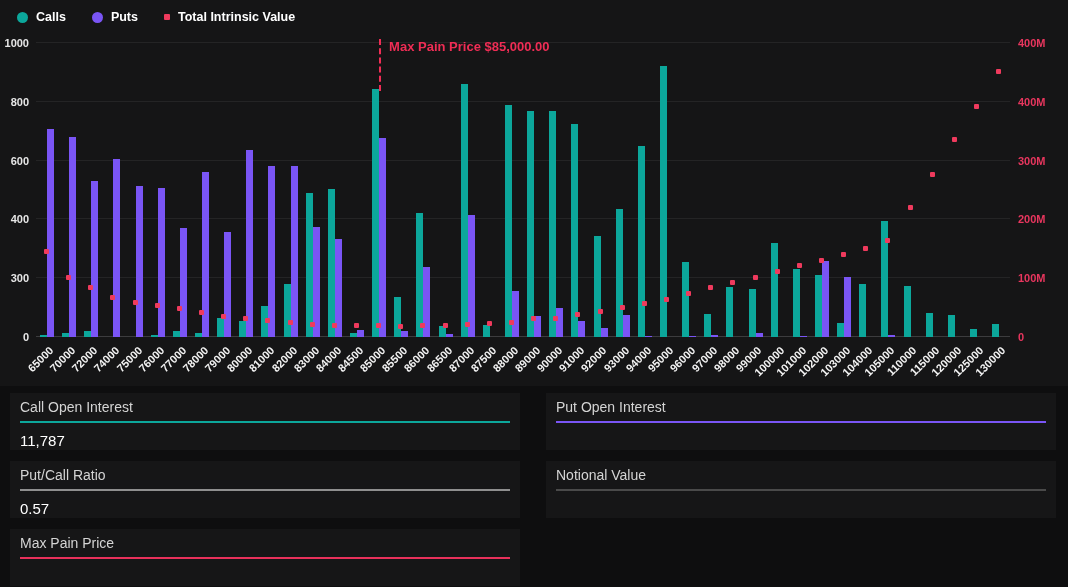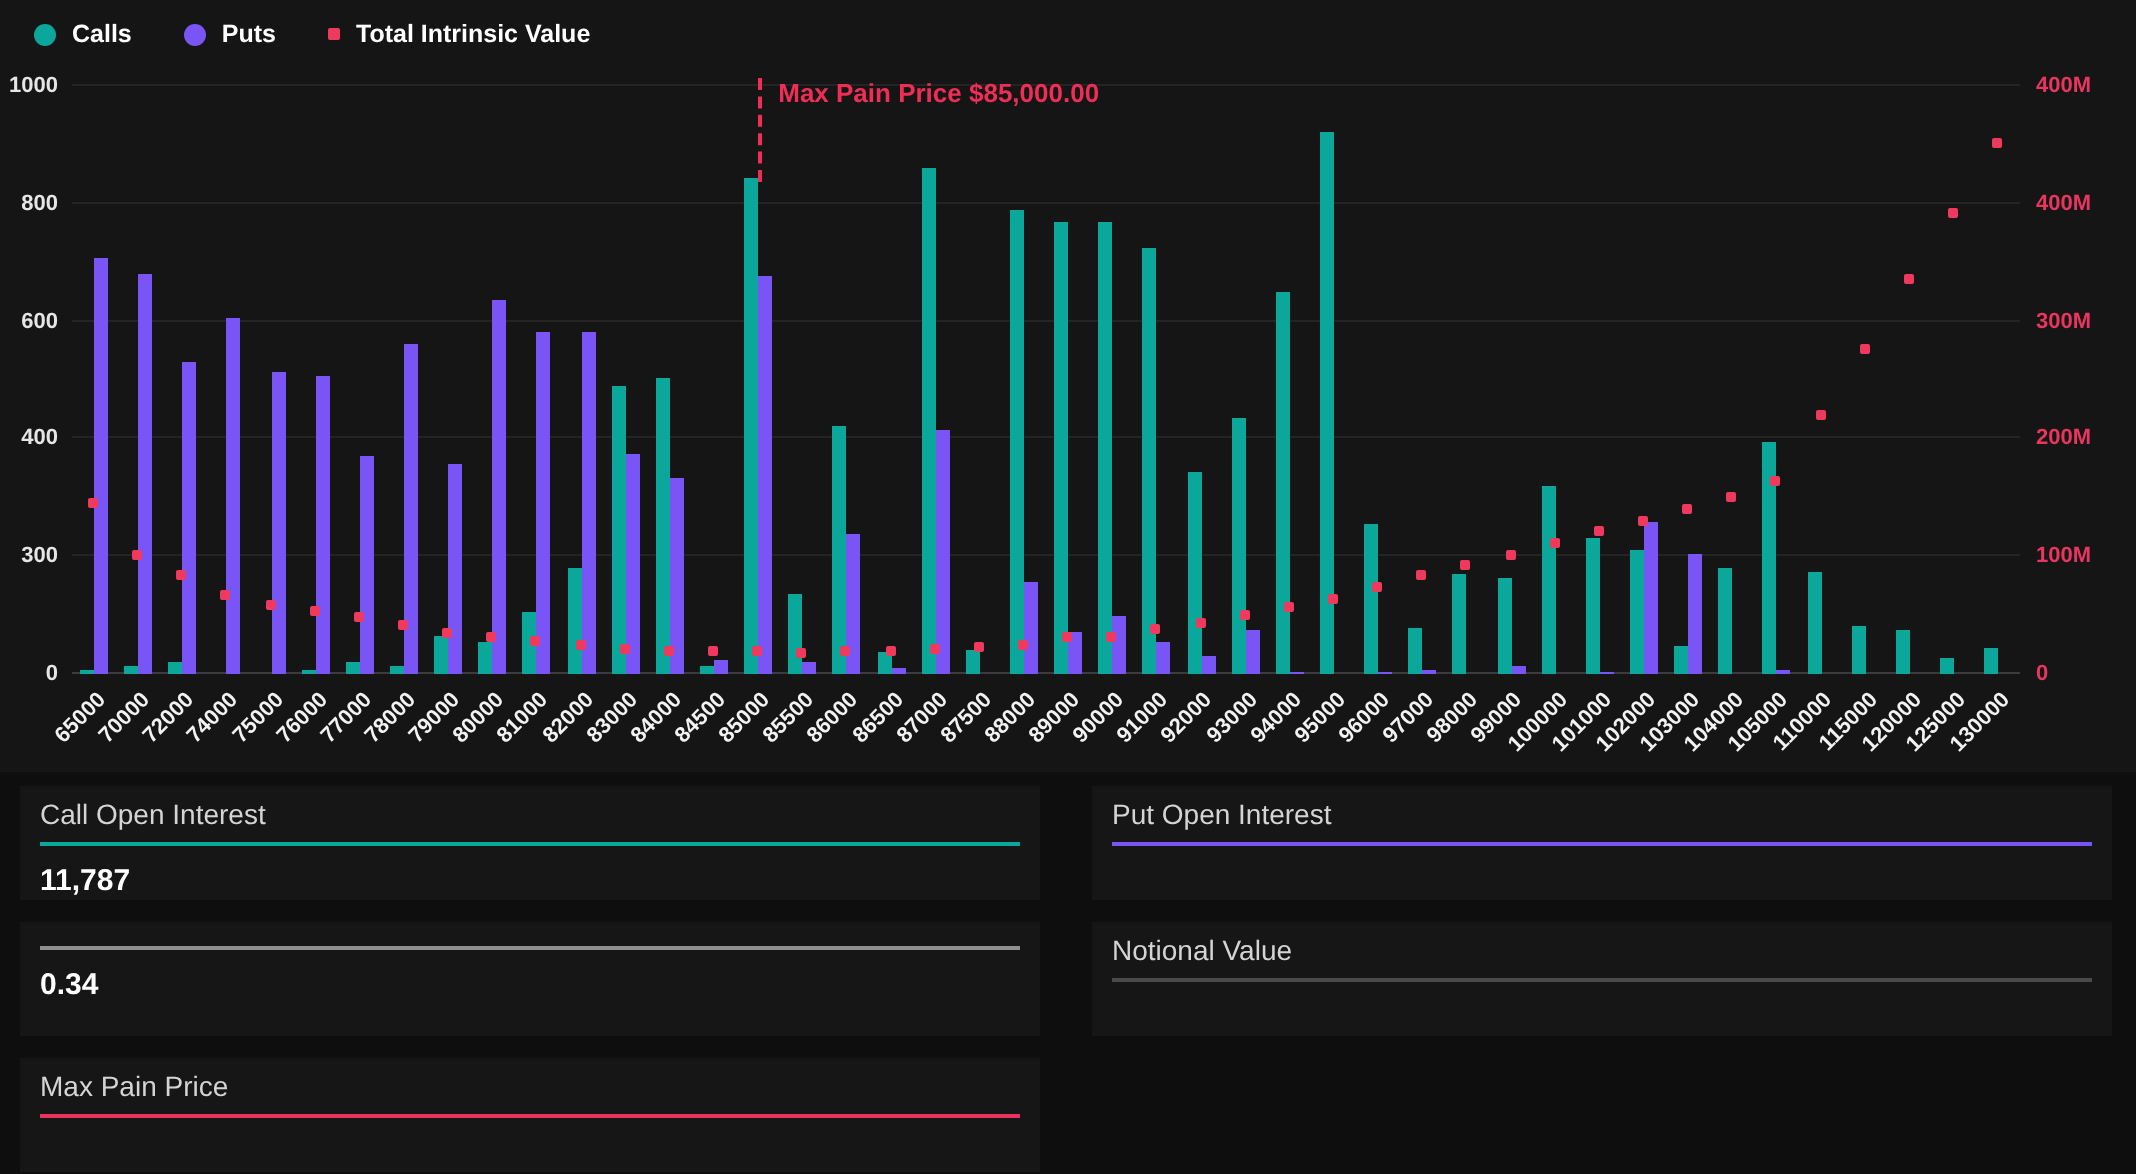--- a/index.html
+++ b/index.html
@@ -31,21 +31,21 @@
 
   .maxpain-line{position:absolute;top:-4px;height:52px;width:0;border-left:2px dashed #ef2d55;}
   .maxpain-label{position:absolute;top:-4px;color:#ef2d55;font-size:13px;font-weight:700;white-space:nowrap;}
 
   
   .stats{display:grid;grid-template-columns:1fr 1fr;column-gap:26px;row-gap:11px;
          padding:7px 12px 6px 10px;background:#0e0e0f;}
   .stat{background:#161617;padding:6px 10px 0 10px;height:57px;box-sizing:border-box;}
   .stat-label{font-size:14px;color:#d4d4d4;line-height:16px;}
   .stat-line{height:2px;margin-top:6px;background:#555;}
-  .stat-value{margin-top:9px;font-size:15px;font-weight:700;color:#ffffff;}
+  .stat-value{margin-top:9px;font-size:15px;font-weight:400;color:#ffffff;}
 </style>
 </head>
 <body>
 
 <div class="chart-panel">
   <div class="legend">
     <div class="legend-item">
       <span class="sw-circle" style="background: rgb(12, 167, 155);"></span>
       <span>Calls</span>
     </div>
@@ -355,22 +355,23 @@
   <div class="stat">
     <div class="stat-label">Call Open Interest</div>
     <div class="stat-line" style="background: rgb(12, 167, 155);"></div>
     <div class="stat-value">11,787</div>
   </div>
   <div class="stat">
     <div class="stat-label">Put Open Interest</div>
     <div class="stat-line" style="background: rgb(122, 85, 245);"></div>
   </div>
   <div class="stat">
+    <div class="stat-label">Put/Call Ratio</div>
     <div class="stat-line" style="background: rgb(143, 143, 143);"></div>
-    <div class="stat-value">0.34</div>
+    <div class="stat-value">0.57</div>
   </div>
   <div class="stat">
     <div class="stat-label">Notional Value</div>
     <div class="stat-line" style="background: rgb(74, 74, 74);"></div>
   </div>
   <div class="stat">
     <div class="stat-label">Max Pain Price</div>
     <div class="stat-line" style="background: rgb(232, 49, 91);"></div>
   </div>
 </div>

